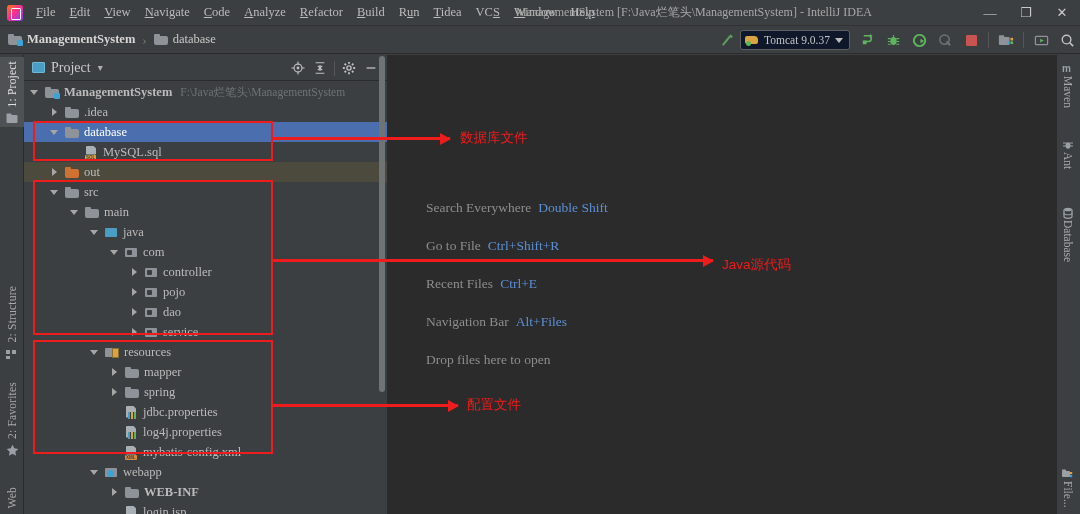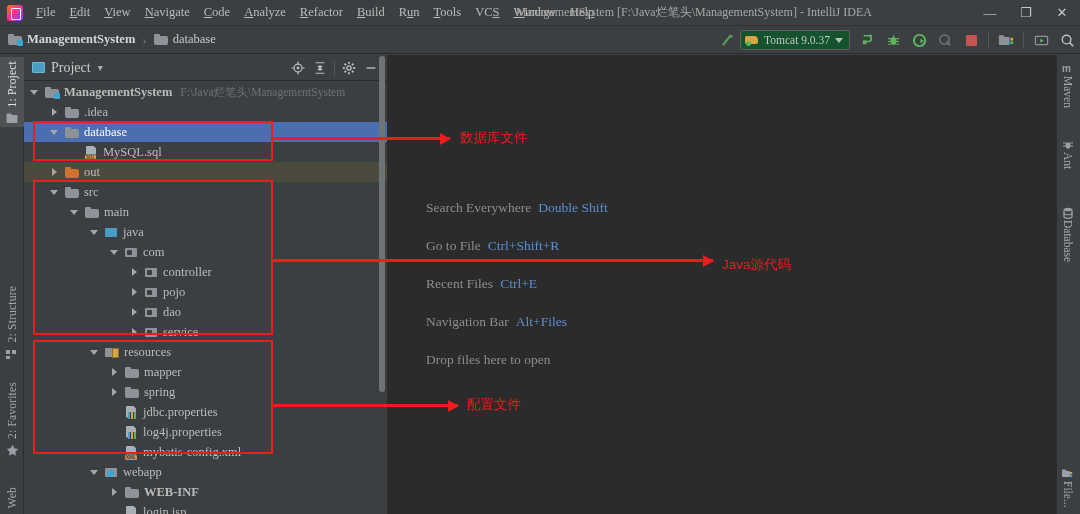--- a/index.html
+++ b/index.html
@@ -46,21 +46,21 @@
       background:#8d9399; border-radius:1px 2px 2px 2px; }
   .folder-ico:after{ content:""; position:absolute; left:0; top:0px; width:6px; height:3px;
       background:#8d9399; border-radius:1px 1px 0 0; }
   .folder-ico.orange:before{ background:#cf7231; } .folder-ico.orange:after{ background:#cf7231; }
   .mod-badge{ position:absolute; right:-1px; bottom:-1px; width:6px; height:6px; background:#3ea4d6;
       border-radius:1px; z-index:3;}
 
   .toolbar{ position:absolute; right:0; top:0; height:28px; display:flex; align-items:center; gap:0px; }
   .tb{ width:26px; height:26px; display:flex; align-items:center; justify-content:center; }
   .runcfg{ height:20px; border:1px solid #5e6060; border-radius:3px; display:flex; align-items:center;
-     gap:5px; padding:0 6px 0 4px; font-size:11.5px; color:#c4c4c4; background:#14532d; margin-right:4px;}
+     gap:5px; padding:0 6px 0 4px; font-size:11.5px; color:#c4c4c4; background:#0f172a; margin-right:4px;}
   .tomcat-ico{ width:14px; height:12px; position:relative; flex:none;}
   .tomcat-ico:before{content:"";position:absolute;left:0;top:2px;width:13px;height:8px;background:#d9a441;
      border-radius:2px 4px 2px 2px;}
   .tomcat-ico:after{content:"";position:absolute;left:1px;top:7px;width:5px;height:5px;background:#5bb55b;
      border-radius:50%;}
   .caret{ width:0;height:0;border-left:4px solid transparent;border-right:4px solid transparent;
      border-top:5px solid #bdbdbd; }
   .tb-sep{ width:1px; height:16px; background:#565656; margin:0 4px; }
 
   
@@ -171,21 +171,21 @@
     <div class="menu">
       <div class="menu-item"><span class="u">F</span><span>ile</span></div>
       <div class="menu-item"><span class="u">E</span><span>dit</span></div>
       <div class="menu-item"><span class="u">V</span><span>iew</span></div>
       <div class="menu-item"><span class="u">N</span><span>avigate</span></div>
       <div class="menu-item"><span class="u">C</span><span>ode</span></div>
       <div class="menu-item"><span class="u">A</span><span>nalyze</span></div>
       <div class="menu-item"><span class="u">R</span><span>efactor</span></div>
       <div class="menu-item"><span class="u">B</span><span>uild</span></div>
       <div class="menu-item"><span>R</span><span class="u">u</span><span>n</span></div>
-      <div class="menu-item"><span class="u">T</span><span>ools</span></div>
+      <div class="menu-item"><span class="u">T</span><span>idea</span></div>
       <div class="menu-item"><span>VC</span><span class="u">S</span></div>
       <div class="menu-item"><span class="u">W</span><span>indow</span></div>
       <div class="menu-item"><span>Hel</span><span class="u">p</span></div>
     </div>
     <div class="win-title">ManagementSystem [F:\Java烂笔头\ManagementSystem] - IntelliJ IDEA</div>
     <div class="win-btns">
       <div class="win-btn">—</div>
       <div class="win-btn">❐</div>
       <div class="win-btn close">✕</div>
     </div>

